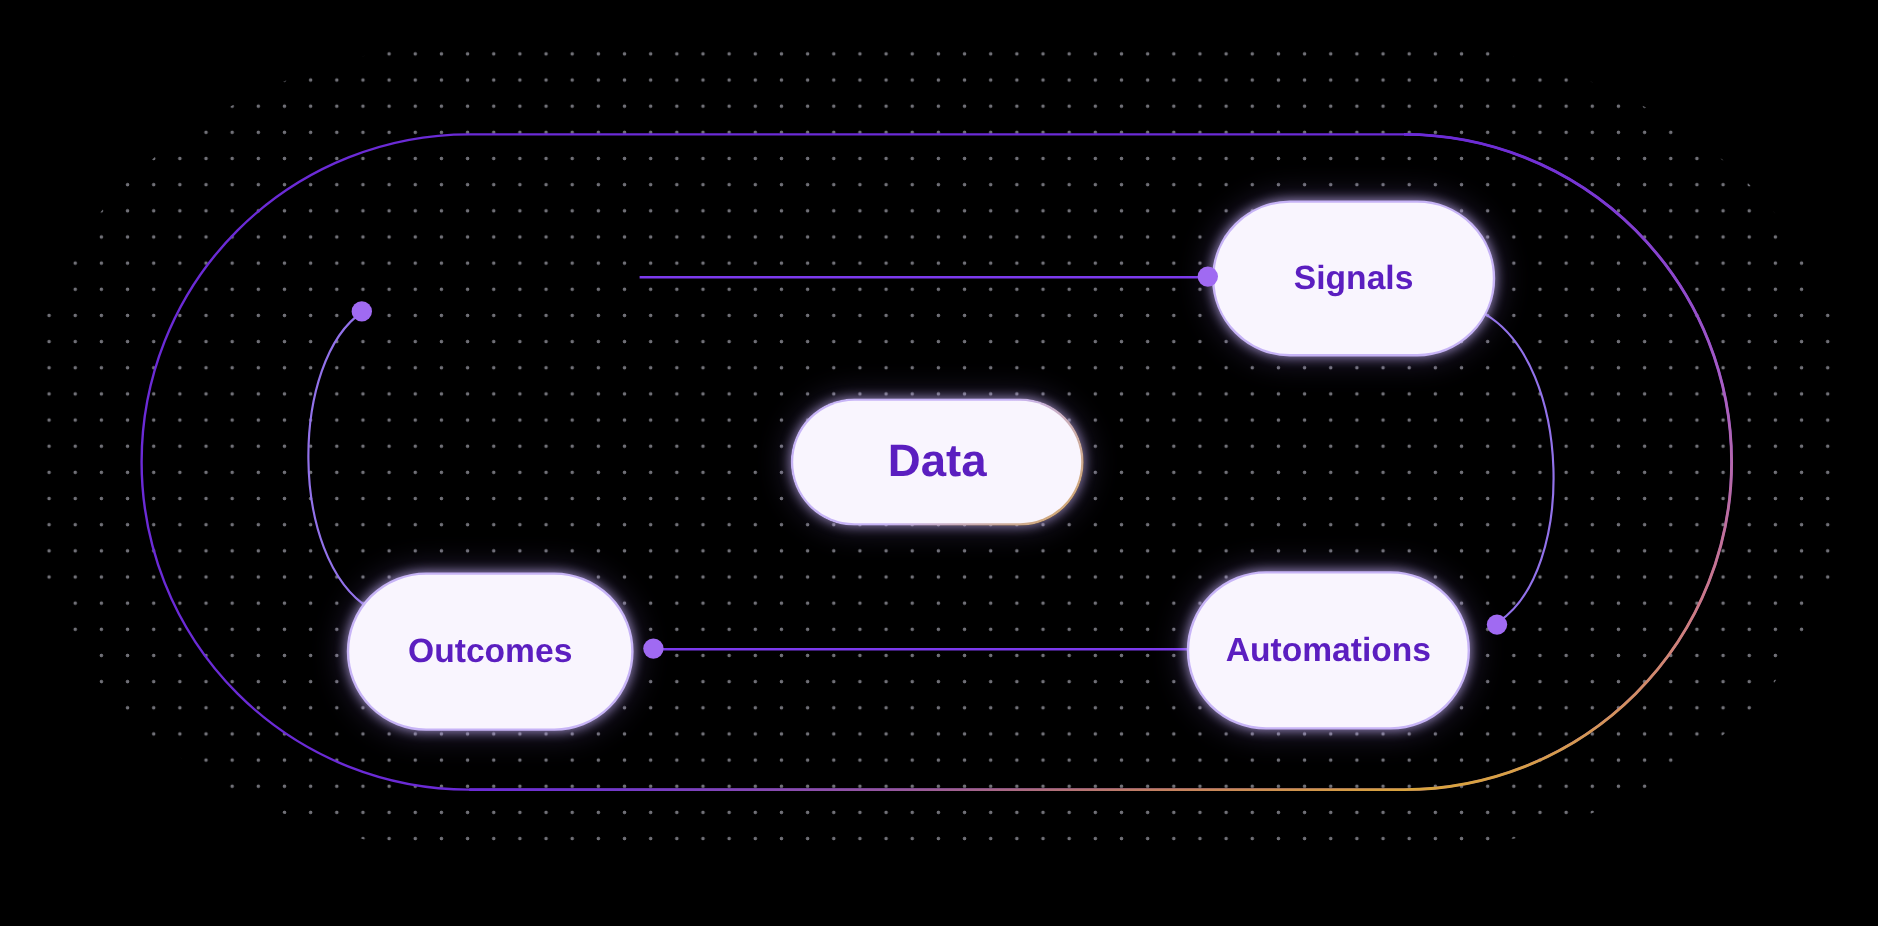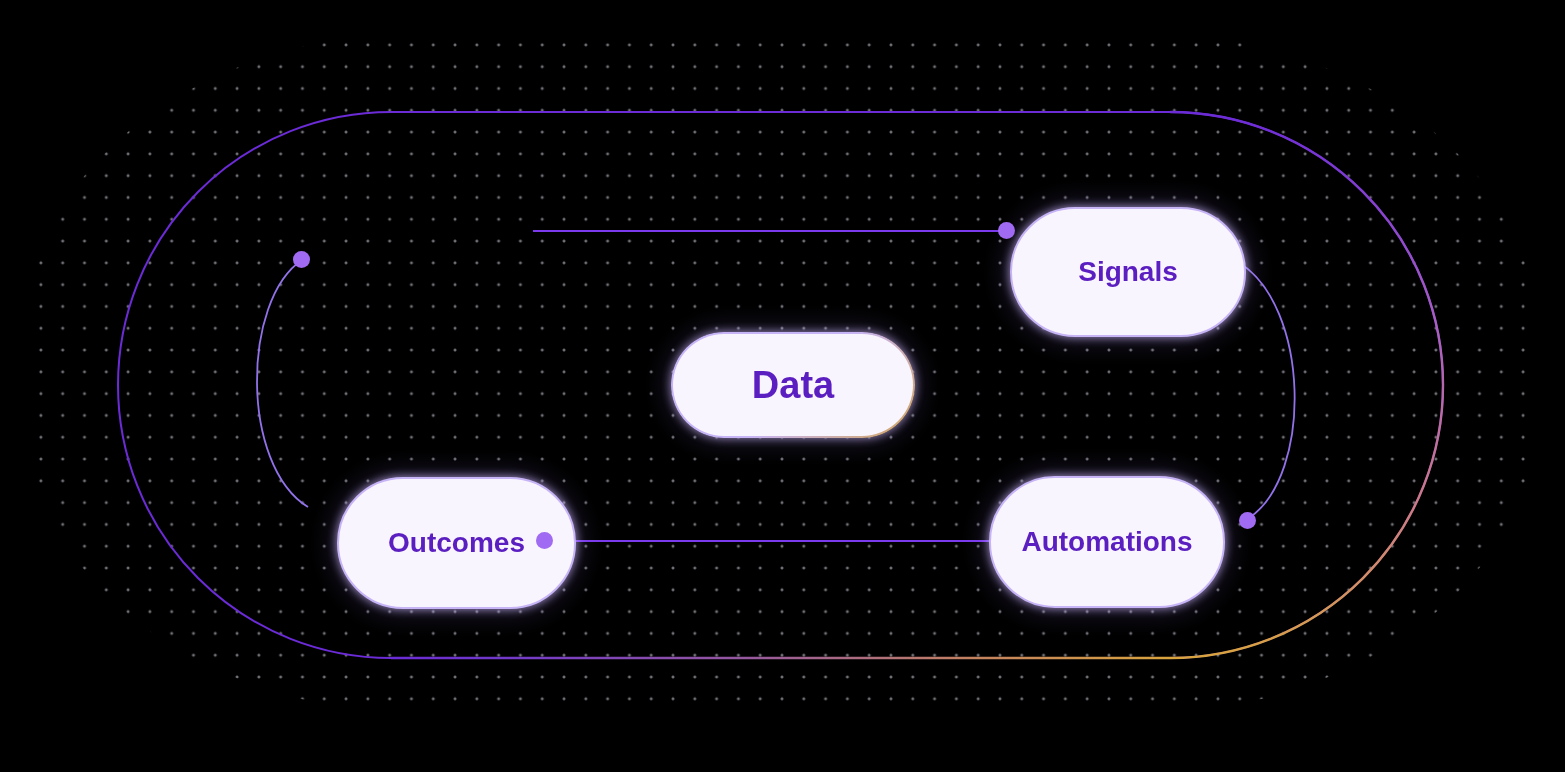--- a/index.html
+++ b/index.html
@@ -25,30 +25,29 @@
     border:2px solid var(--node_border,#c7b4f6);
     border-radius:70px;
     box-shadow:0 0 9px 1px rgba(208,188,255,.65), 0 0 26px 4px rgba(168,138,250,.22);
   }
   .node .label{
     color:var(--node_text,#5b1ec0);
     font-weight:bold;font-size:28px;line-height:36px;text-align:center;
   }
   .node-ai{left:298px;top:168px;width:235px;height:127px;}
   .node-ai .label{max-width:160px;}
-  .node-signals{left:1010px;top:167px;width:232px;height:126px;margin-top:40px;}
-  .node-outcomes{left:289px;top:477px;width:235px;height:128px;margin-left:48px;}
+  .node-signals{left:1010px;top:167px;width:232px;height:126px;}
+  .node-outcomes{left:289px;top:477px;width:235px;height:128px;}
   .node-automations{left:989px;top:476px;width:232px;height:128px;}
   
   .node-data-wrap{
     position:absolute;z-index:2;left:659px;top:332px;width:244px;height:106px;
     padding:0;border-radius:54px;box-sizing:border-box;
     background:linear-gradient(135deg,#c7b4f6 0%,#c7b4f6 52%,#d2a55e 100%);
     box-shadow:0 0 9px 1px rgba(208,188,255,.6), 0 0 26px 4px rgba(168,138,250,.2);
-    margin-left:12px;
   }
   .node-data-inner{
     position:absolute;left:2px;top:2px;right:2px;bottom:2px;
     border-radius:52px;background:var(--node_fill,#f9f5fe);
     display:flex;align-items:center;justify-content:center;
   }
   .node-data-inner .label{
     color:var(--node_text,#5b1ec0);font-weight:bold;font-size:38px;text-align:center;
   }
   

